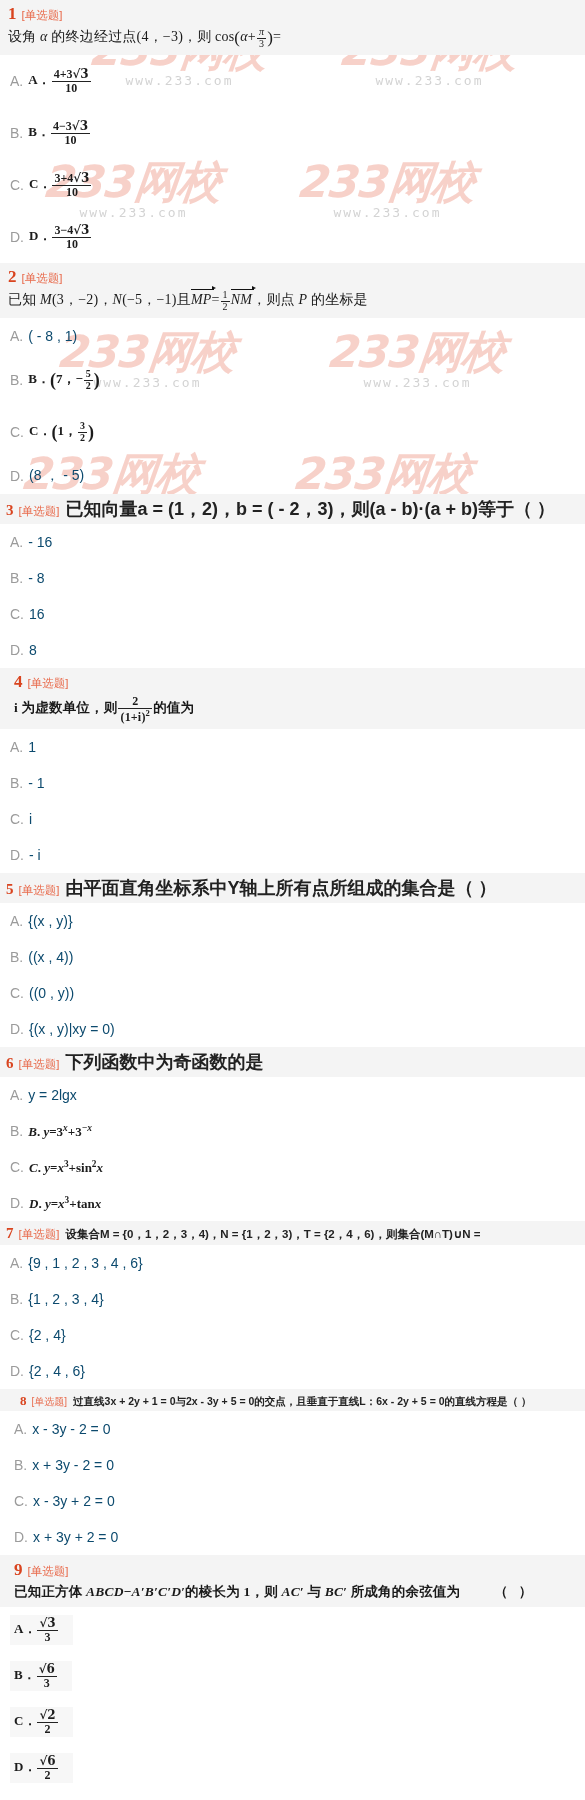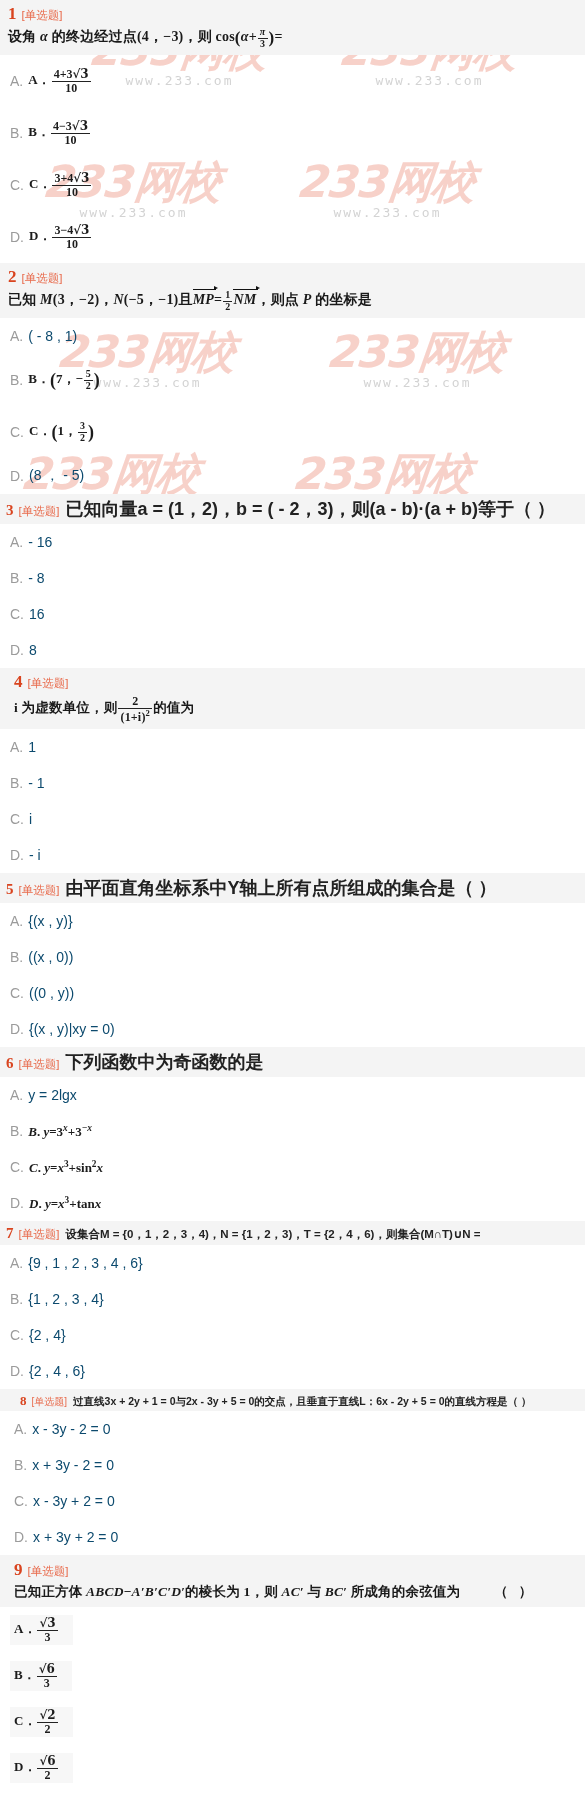--- a/index.html
+++ b/index.html
@@ -82,21 +82,21 @@
     font-size:11.5px;
     margin-left:5px;
     vertical-align:baseline;
   }
   .qtext{
     display:block;
     margin-top:3px;
     font-family:"Liberation Serif","DejaVu Serif",serif;
     font-size:14px;
     color:#1a1a1a;
-    font-weight:bold;
+    font-weight:normal;
     letter-spacing:.2px;
   }
   .qtext.inline-txt{
     display:inline;
     margin-top:0;
     margin-left:6px;
     font-family:"Liberation Sans","DejaVu Sans",sans-serif;
     font-weight:bold;
     font-size:18px;
     color:#222;
@@ -314,21 +314,21 @@
   <div class="qblock">
     <div class="qhead inline">
       <span class="qnum sm">5</span><span class="qtype">[单选题]</span><span class="qtext inline-txt">由平面直角坐标系中Y轴上所有点所组成的集合是（        ）</span>
     </div>
     <div class="opt">
         <span class="lbl">A.</span>
         <span class="val">{(x , y)}</span>
       </div>
     <div class="opt">
         <span class="lbl">B.</span>
-        <span class="val">((x , 0))</span>
+        <span class="val">((x , 4))</span>
       </div>
     <div class="opt">
         <span class="lbl">C.</span>
         <span class="val">((0 , y))</span>
       </div>
     <div class="opt">
         <span class="lbl">D.</span>
         <span class="val">{(x , y)|xy = 0)</span>
       </div>
   </div>

